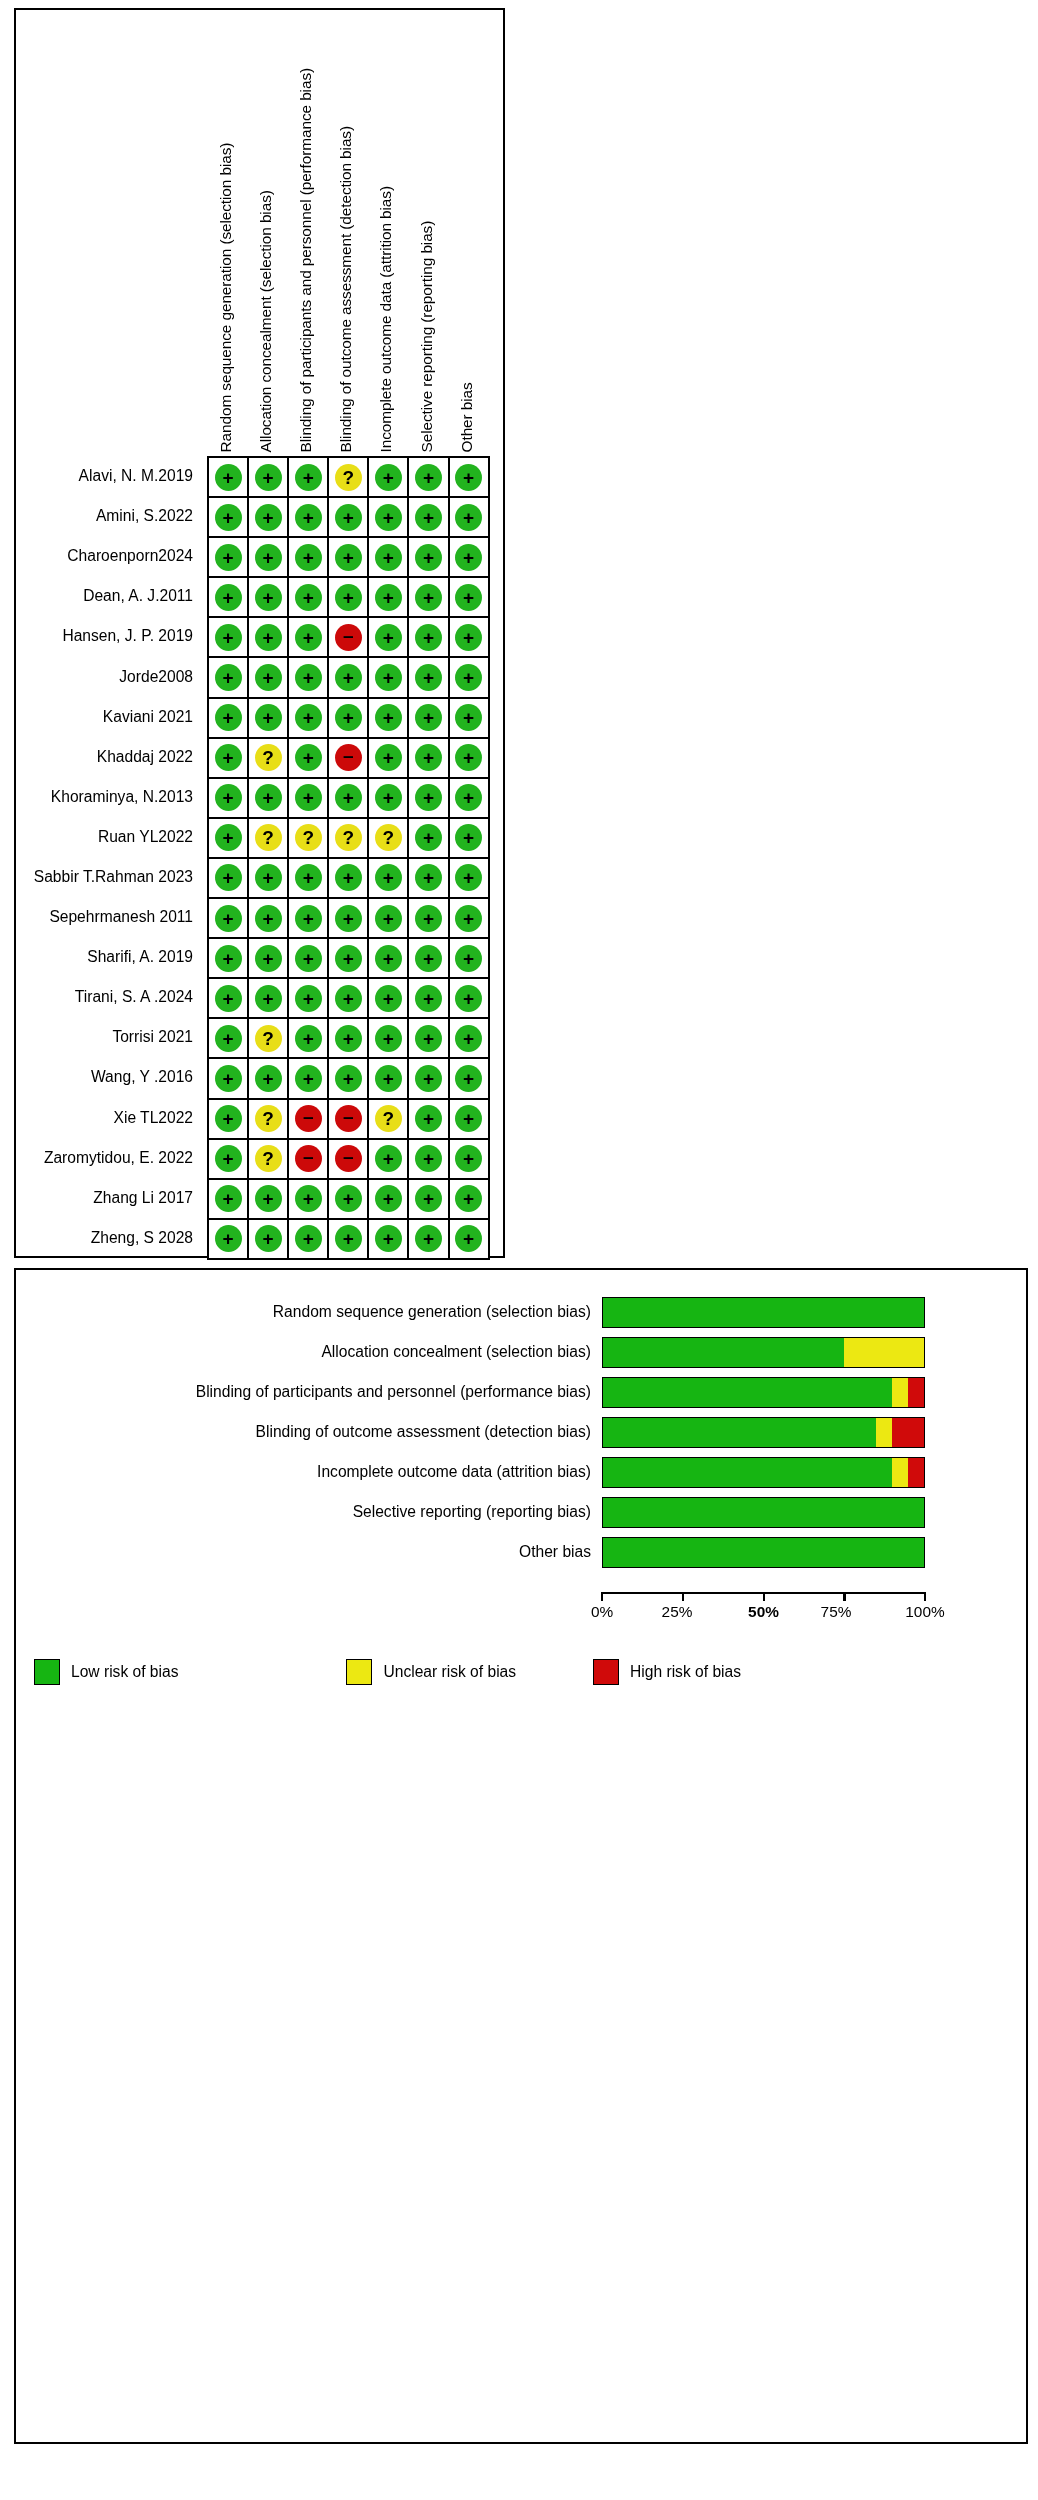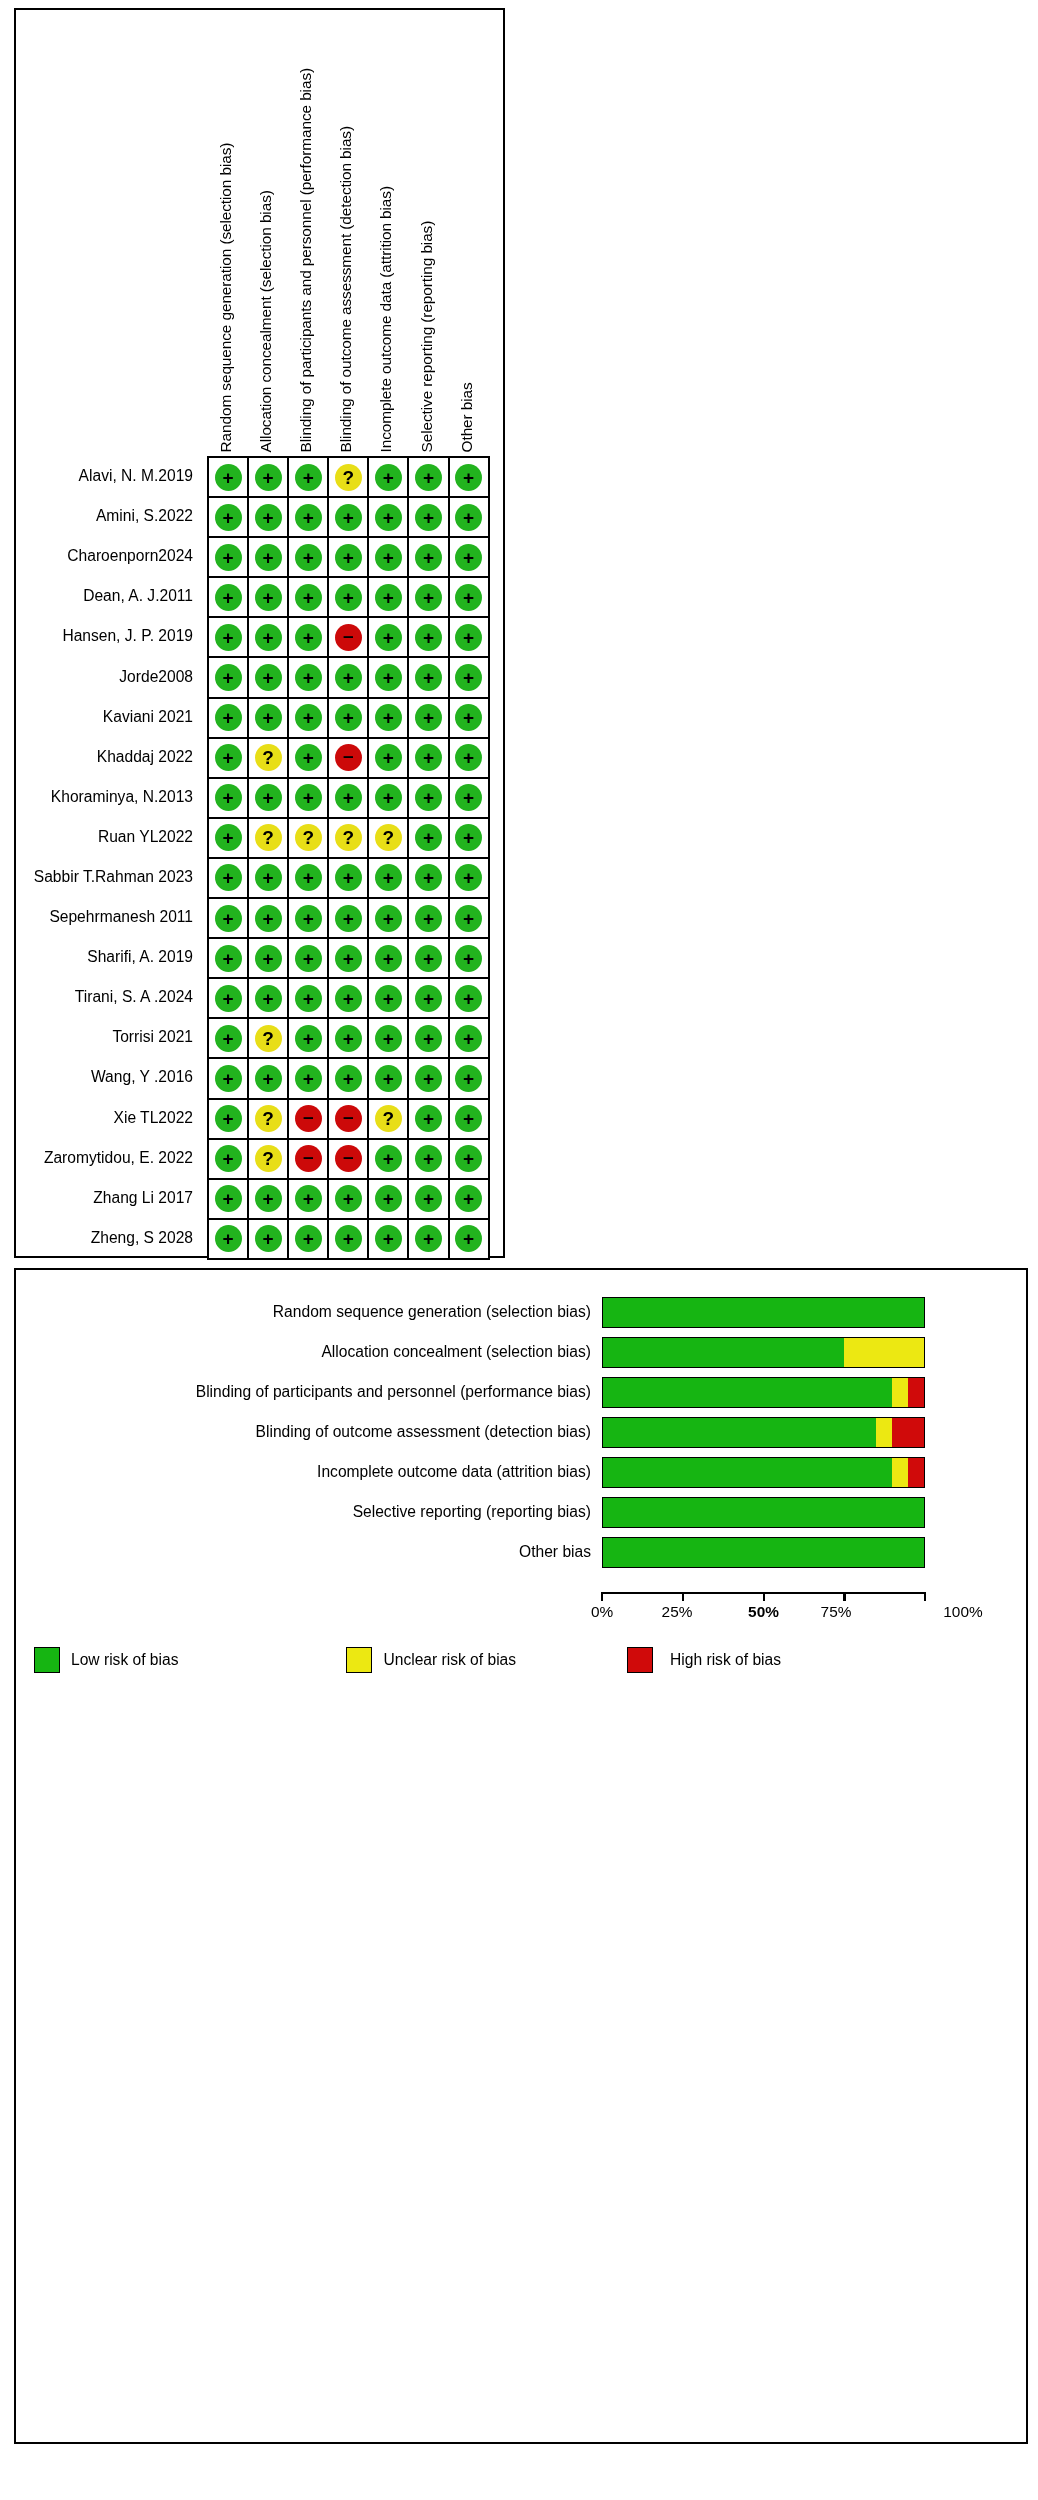--- a/index.html
+++ b/index.html
@@ -42,30 +42,30 @@
   .seg.unclear{background:#ece812;}
   .seg.high{background:#d00a0a;}
 
   
   #sum-axis{position:absolute;left:584px;top:322px;width:326px;height:40px;}
   #axis-line{position:absolute;left:1px;top:0;width:323px;height:2.4px;background:#000;}
   .tick{position:absolute;top:0;width:2.4px;height:9px;background:#000;}
   .ticklab{position:absolute;top:11px;font-size:15.4px;transform:translateX(-50%);white-space:nowrap;}
 
   
-  #legend{position:absolute;left:18px;top:377px;width:975px;display:flex;align-items:flex-end;}
+  #legend{position:absolute;left:18px;top:389px;width:975px;display:flex;align-items:flex-end;}
   .leg-item{display:flex;align-items:center;}
   .leg-swatch{width:26px;height:26px;border:1.6px solid #000;box-sizing:border-box;}
   .leg-swatch.low{background:#16b512;}
   .leg-swatch.unclear{background:#ece812;}
   .leg-swatch.high{background:#d00a0a;}
   .leg-text{margin-left:11px;font-size:15.6px;white-space:nowrap;}
   #leg-low{margin-left:0;}
   #leg-unclear{margin-left:168px;}
-  #leg-high{margin-left:111px;gap:6px;}
+  #leg-high{margin-left:77px;}
 </style>
 </head>
 <body>
 
 <div id="tl-panel">
 
   <div id="tl-headers">
       <div class="vhead" style="left: 217.05px;">Random sequence generation (selection bias)</div>
       <div class="vhead" style="left: 257.15px;">Allocation concealment (selection bias)</div>
       <div class="vhead" style="left: 297.25px;">Blinding of participants and personnel (performance bias)</div>
@@ -621,21 +621,21 @@
     <div id="axis-line"></div>
   <div class="tick" style="left: 1px;"></div>
       <div class="ticklab" style="left: 2px;">0%</div>
       <div class="tick" style="left: 81.75px;"></div>
       <div class="ticklab" style="left: 77px;">25%</div>
       <div class="tick" style="left: 162.5px;"></div>
       <div class="ticklab" style="left: 163.5px; font-weight: bold;">50%</div>
       <div class="tick" style="left: 243.25px;"></div>
       <div class="ticklab" style="left: 236px;">75%</div>
       <div class="tick" style="left: 324px;"></div>
-      <div class="ticklab" style="left: 325px; margin-left: 38px;">100%</div>
+      <div class="ticklab" style="left: 325px;">100%</div>
     </div>
 
   <div id="legend">
     <div class="leg-item" id="leg-low">
       <span class="leg-swatch low"></span>
       <span class="leg-text">Low risk of bias</span>
     </div>
     <div class="leg-item" id="leg-unclear">
       <span class="leg-swatch unclear"></span>
       <span class="leg-text">Unclear risk of bias</span>

